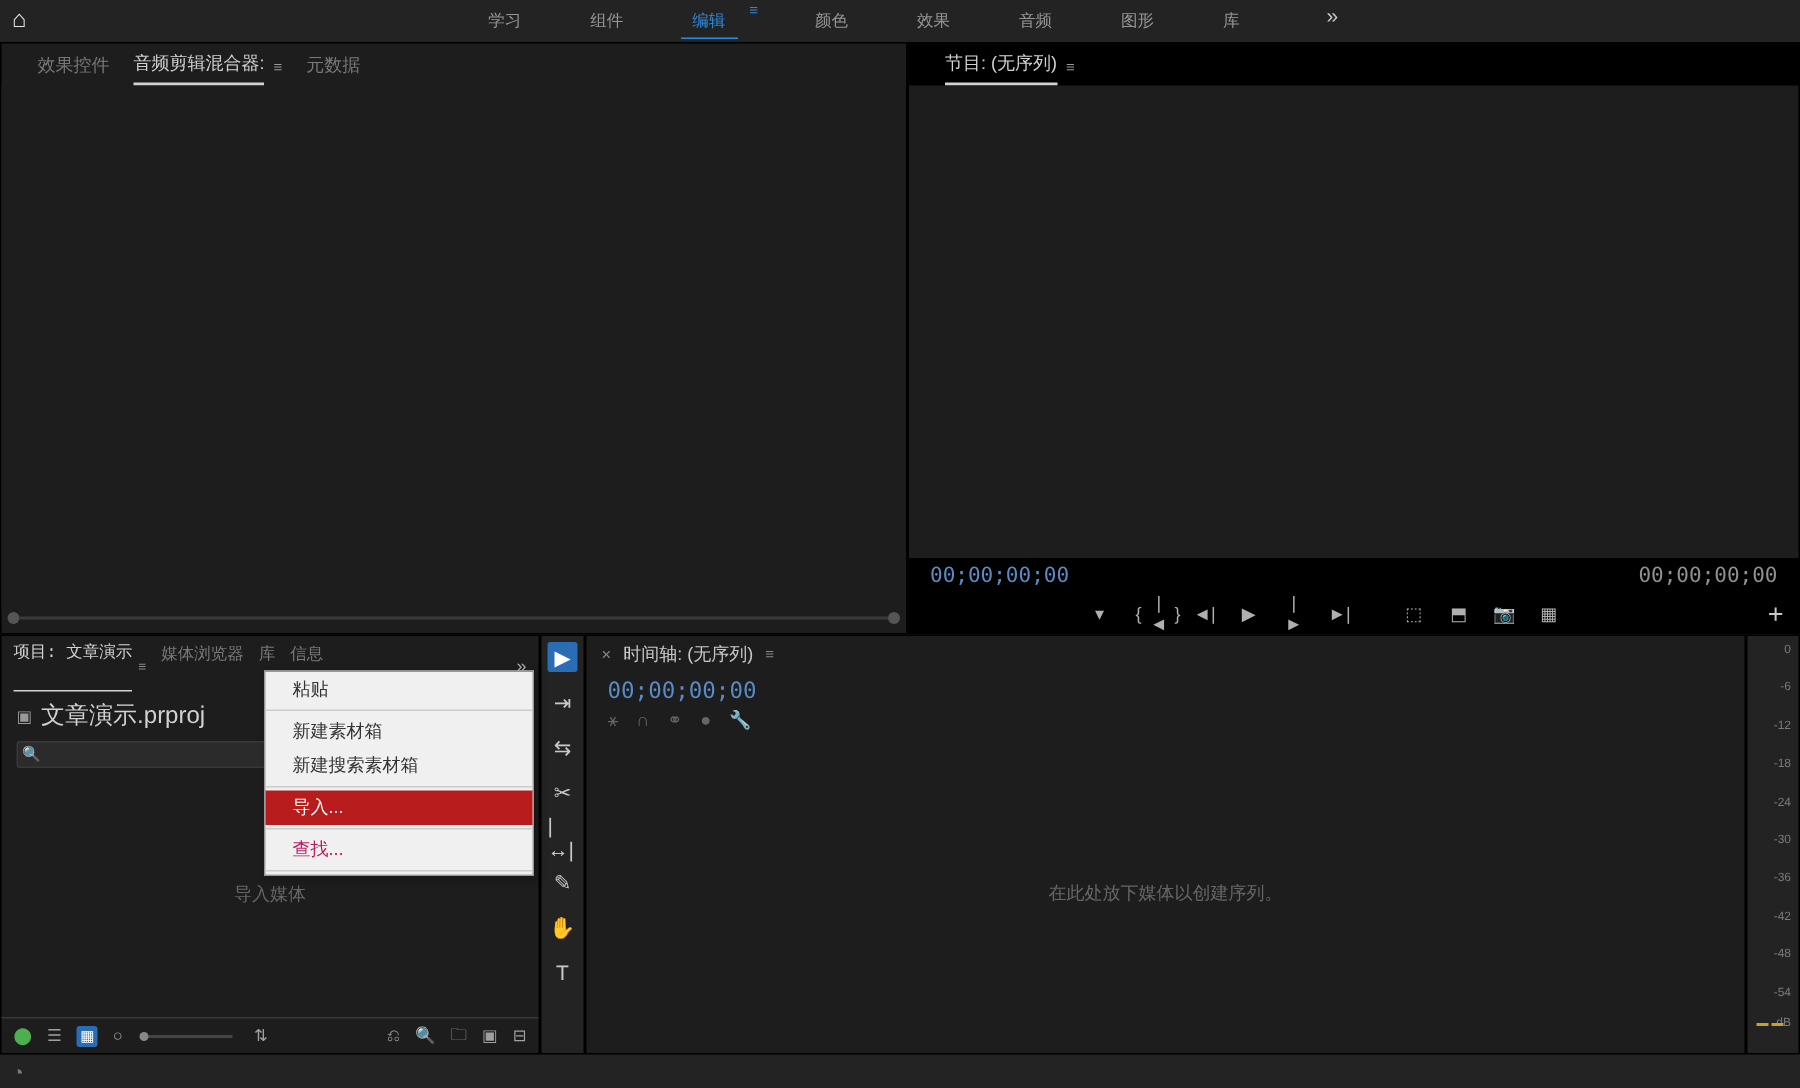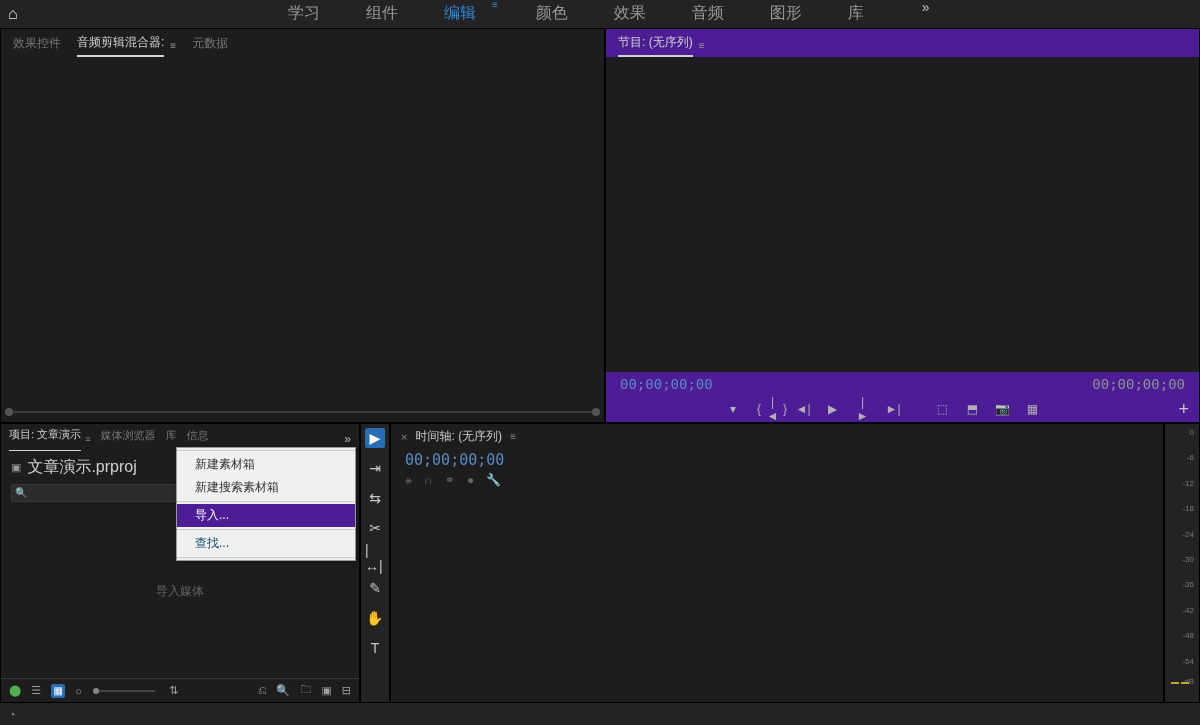--- a/index.html
+++ b/index.html
@@ -1,29 +1,29 @@
 <!DOCTYPE html>
 <html><head>
 <meta charset="utf-8">
 <style>
 * { margin: 0; padding: 0; box-sizing: border-box; font-family: "Microsoft YaHei", "PingFang SC", sans-serif; user-select: none; }
 body { width: 1200px; height: 725px; background: #232323; color: #a0a0a0; font-size: 12px; overflow: hidden; position: relative; }
 .titlebar { height: 28px; background: #232323; display: flex; align-items: center; padding: 0 8px; }
 .home-icon { color: #e4e4e4; font-size: 16px; cursor: pointer; }
 .workspace-tabs { flex: 1; display: flex; justify-content: center; gap: 30px; }
-.workspace-tab { color: #969696; font-size: 16px; padding: 4px 8px; cursor: pointer; }
+.workspace-tab { color: #969696; font-size: 11px; padding: 4px 8px; cursor: pointer; }
 .workspace-tab.active { color: #2c8ae0; border-bottom: 1px solid #2c8ae0; }
 .ws-menu { color: #2c8ae0; margin-left: -22px; font-size: 10px; }
 .overflow-icon { color: #c8c8c8; font-size: 14px; cursor: pointer; margin-left: 20px; }
 
 .main-area { display: flex; height: 395px; }
 .left-upper { width: 605px; background: #1d1d1d; border: 1px solid #000; display: flex; flex-direction: column; }
-.right-upper { flex: 1; background: #4c1d95; border: 1px solid #000; display: flex; flex-direction: column; }
-
-.panel-tabs { display: flex; align-items: center; gap: 16px; padding: 5px 12px 0 12px; height: 28px; }
+.right-upper { flex: 1; background: #000000; border: 1px solid #000; display: flex; flex-direction: column; }
+
+.panel-tabs { display: flex; align-items: center; gap: 16px; padding: 5px 12px 0 24px; height: 28px; }
 .panel-tab { color: #787878; font-size: 12px; padding-bottom: 4px; cursor: pointer; }
 .panel-tab.active { color: #d2d2d2; border-bottom: 2px solid #d2d2d2; }
 .panel-menu-icon { font-size: 10px; color: #999; margin-left: -10px; cursor: pointer; }
 
 .source-content { flex: 1; background: #1d1d1d; position: relative; }
 .zoom-bar { height: 12px; background: #1d1d1d; margin: 0 4px 4px; border-radius: 6px; position: relative; }
 .zoom-handle-l, .zoom-handle-r { width: 8px; height: 8px; background: #555; border-radius: 50%; position: absolute; top: 2px; }
 .zoom-handle-l { left: 0; }
 .zoom-handle-r { right: 0; }
 .zoom-track { position: absolute; left: 8px; right: 8px; top: 5px; height: 2px; background: #3a3a3a; }
@@ -57,22 +57,22 @@
 .proj-toolbar { height: 24px; display: flex; align-items: center; gap: 10px; padding: 0 8px; border-top: 1px solid #383838; }
 .pt-icon { color: #a0a0a0; font-size: 11px; cursor: pointer; }
 .pt-icon.green { color: #4caf50; }
 .pt-icon.blue { background: #2a6db5; color: #fff; width: 14px; height: 14px; display: inline-flex; align-items: center; justify-content: center; border-radius: 2px; font-size: 10px; }
 .pt-zoom { flex: 1; max-width: 60px; height: 2px; background: #444; margin: 0 4px; position: relative; }
 .pt-zoom::before { content: ""; width: 6px; height: 6px; background: #888; border-radius: 50%; position: absolute; left: -3px; top: -2px; }
 .pt-spacer { flex: 1; }
 
 .context-menu { position: absolute; left: 176px; top: 447px; width: 180px; background: #f0f0f0; border: 1px solid #999; box-shadow: 2px 2px 6px rgba(0,0,0,0.3); z-index: 100; font-size: 12px; }
 .cm-item { padding: 3px 18px; color: #333; cursor: pointer; position: relative; }
-.cm-item.highlighted { background: #4c1d95; color: #fff; }
-.cm-item.disabled { color: #0c4a6e; }
+.cm-item.highlighted { background: #b91c1c; color: #fff; }
+.cm-item.disabled { color: #be185d; }
 .cm-sep { height: 1px; background: #ccc; margin: 2px 0; }
 .cm-sub::after { content: "›"; position: absolute; right: 8px; }
 
 .timeline-header { padding: 4px 10px; display: flex; align-items: center; gap: 8px; }
 .tl-close { color: #888; font-size: 11px; cursor: pointer; }
 .tl-title { color: #c8c8c8; font-size: 12px; }
 .tl-menu { color: #888; font-size: 10px; }
 .tl-timecode-row { padding: 2px 14px; }
 .tl-timecode { color: #5a8bc6; font-size: 15px; font-family: monospace; }
 .tl-icons-row { display: flex; gap: 12px; padding: 2px 14px; color: #666; font-size: 12px; }
@@ -80,21 +80,21 @@
 
 .meter-marks { position: absolute; right: 2px; top: 4px; bottom: 20px; width: 100%; }
 .meter-tick { position: absolute; right: 3px; color: #7a7a7a; font-size: 8px; }
 .meter-bar { position: absolute; bottom: 18px; left: 6px; width: 8px; height: 2px; background: #c8a030; }
 .meter-bar2 { position: absolute; bottom: 18px; left: 16px; width: 8px; height: 2px; background: #c8a030; }
 
 .status-bar { height: 22px; background: #232323; display: flex; align-items: center; padding: 0 8px; }
 .status-icon { color: #7a7a7a; font-size: 13px; }
 
 .proj-tabs-row { display: flex; align-items: center; padding: 3px 8px; gap: 10px; font-size: 11px; }
-.proj-tab { color: #787878; cursor: pointer; padding-bottom: 8px; }
+.proj-tab { color: #787878; cursor: pointer; padding-bottom: 18px; font-family: Liberation Mono, monospace; }
 .proj-tab.active { color: #d2d2d2; border-bottom: 1px solid #d2d2d2; }
 .proj-menu-ic { color: #888; font-size: 9px; margin-left: -6px; }
 .proj-overflow { margin-left: auto; color: #b0b0b0; font-size: 12px; cursor: pointer; }
 </style>
 </head>
 <body>
 
 <div class="titlebar">
   <span class="home-icon">⌂</span>
   <div class="workspace-tabs">
@@ -221,20 +221,23 @@
     <div class="tl-timecode-row">
       <span class="tl-timecode">00;00;00;00</span>
     </div>
     <div class="tl-icons-row">
       <span>⚹</span>
       <span>∩</span>
       <span>⚭</span>
       <span>●</span>
       <span>🔧</span>
     </div>
+    <div class="tl-content">
+      <span>在此处放下媒体以创建序列。</span>
+    </div>
   </div>
 
   <div class="audio-meter">
     <div class="meter-marks">
       <span class="meter-tick" style="top:0%">0</span>
       <span class="meter-tick" style="top:10%">-6</span>
       <span class="meter-tick" style="top:20%">-12</span>
       <span class="meter-tick" style="top:30%">-18</span>
       <span class="meter-tick" style="top:40%">-24</span>
       <span class="meter-tick" style="top:50%">-30</span>
@@ -247,20 +250,21 @@
     <div class="meter-bar"></div>
     <div class="meter-bar2"></div>
   </div>
 </div>
 
 <div class="status-bar">
   <span class="status-icon">◔</span>
 </div>
 
 <div class="context-menu">
+  <div class="cm-item">粘贴</div>
   <div class="cm-sep"></div>
   <div class="cm-item">新建素材箱</div>
   <div class="cm-item">新建搜索素材箱</div>
   <div class="cm-sep"></div>
   <div class="cm-item highlighted">导入...</div>
   <div class="cm-sep"></div>
   <div class="cm-item disabled">查找...</div>
   <div class="cm-sep"></div>
 </div>
 

